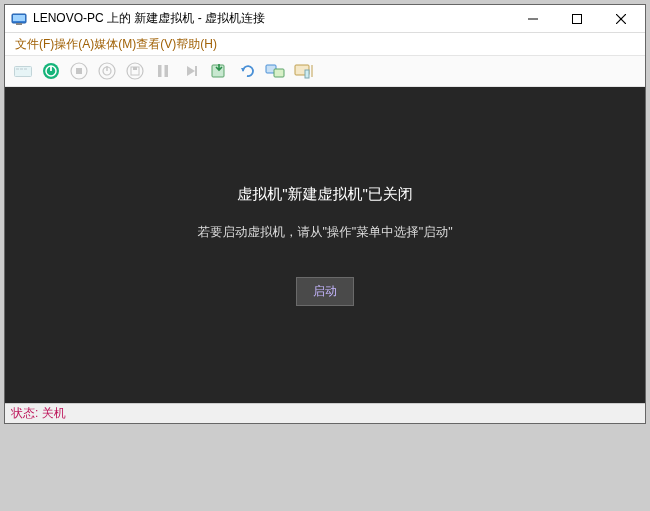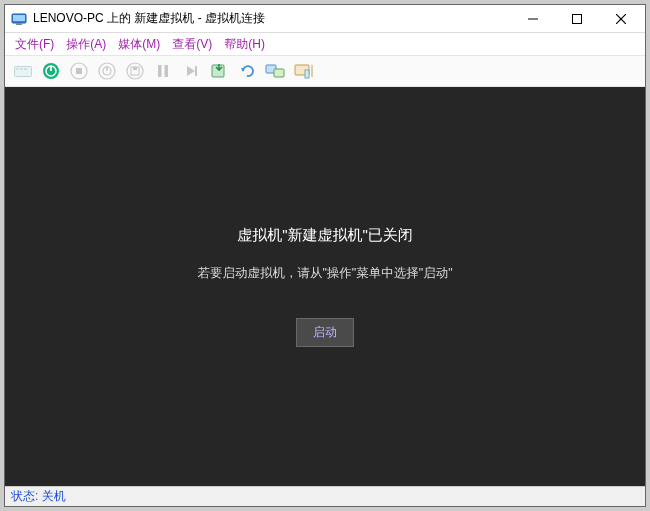--- a/index.html
+++ b/index.html
@@ -1,19 +1,19 @@
 <!DOCTYPE html>
 <html><head>
   <meta charset="utf-8">
   <style>
     * { margin: 0; padding: 0; box-sizing: border-box; }
     body { font-family: "Microsoft YaHei", sans-serif; background: #ccc; }
     .window {
       width: 642px;
-      height: 503px;
+      height: 420px;
       margin: 4px;
       background: #fff;
       border: 1px solid #666;
       display: flex;
       flex-direction: column;
     }
     .titlebar {
       height: 28px;
       display: flex;
       align-items: center;
@@ -32,24 +32,24 @@
       width: 44px; height: 26px;
       display: flex; align-items: center; justify-content: center;
       font-size: 13px;
       cursor: default;
     }
     .win-btn svg { display: block; }
     .menubar {
       height: 22px;
       display: flex;
       align-items: center;
-      gap: 12px;
+      gap: 0;
       padding: 0 10px;
       font-size: 12px;
-      color: #a21caf;
+      color: #a16207;
       background: #fff;
     }
     .menu-item { cursor: default; }
     .toolbar {
       height: 32px;
       display: flex;
       align-items: center;
       gap: 4px;
       padding: 0 6px;
       background: #fafafa;
@@ -90,21 +90,21 @@
       color: #c4b5fd;
       font-size: 12px;
       cursor: default;
     }
     .statusbar {
       height: 20px;
       display: flex;
       align-items: center;
       padding: 8px 6px;
       font-size: 12px;
-      color: #1d4ed8;
+      color: #be185d;
       background: #f0f0f0;
       border-top: 1px solid #ccc;
     }
   </style>
 </head>
 <body>
 
 <div class="window">
   <div class="titlebar">
     <span class="titlebar-icon">

